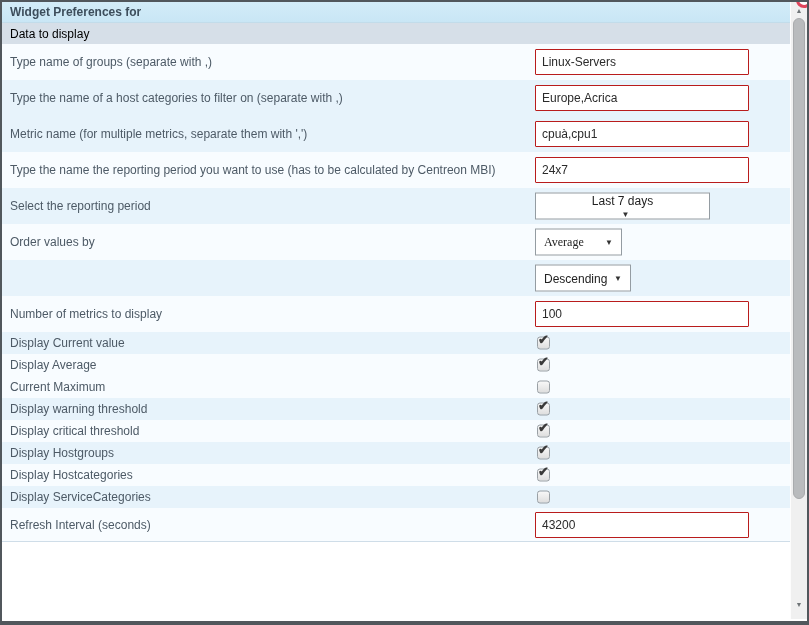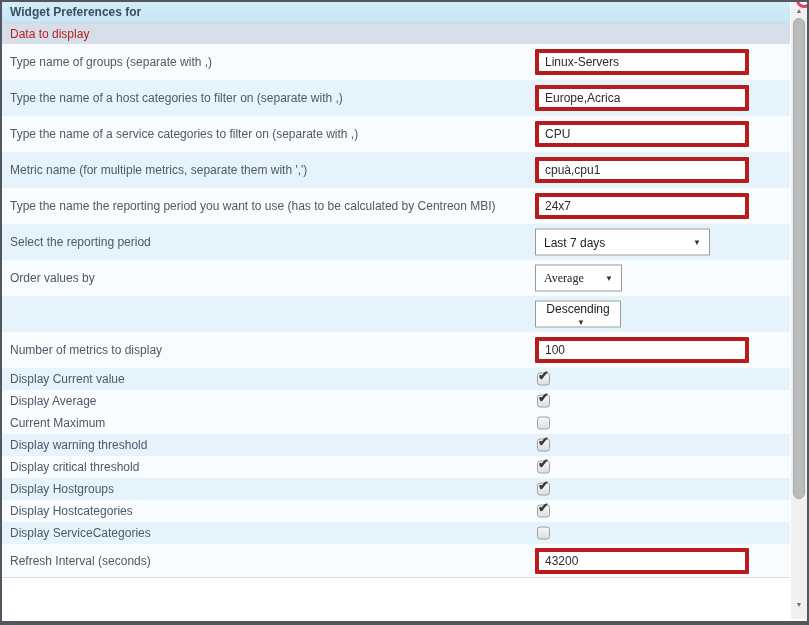--- a/index.html
+++ b/index.html
@@ -17,47 +17,47 @@
   .content { position:absolute; left:0; top:0; width:788px; }
   .titlebar {
     height:21px; background:linear-gradient(180deg,#d3ecf8,#c9e6f5);
     border-bottom:1px solid #c2dcea;
     display:flex; align-items:center; padding-left:8px;
     font-weight:bold; color:#3d4e5c;
   }
   .section-header {
     height:21px; background:#d6dfe8;
     display:flex; align-items:center; padding-left:8px;
-    color:#b91c1c;
+    color:#000000;
   }
   .row { position:relative; width:100%;padding-left:48px; }
   .row-input  { height:36px; }
   .row-check  { height:22px; }
   .row-refresh{ height:33px; }
   .row-light  { background:#f8fcff; }
   .row-blue   { background:#e7f3fb; }
   .rows { border-bottom:1px solid #cfdde8; }
   .field-label {
     position:absolute; left:8px; top:50%; transform:translateY(-50%);
     color:#4d5a66; white-space:nowrap;
   }
   .ctl { position:absolute; left:533px; top:50%; transform:translateY(-50%); }
   .text-input {
-    width:214px; height:26px; border:4px solid #b91c1c; background:#fff;
+    width:214px; height:26px; border:1px solid #b91c1c; background:#fff;
     padding:0 6px; font-size:12px; color:#2b2b2b;
     font-family:"Liberation Sans", sans-serif; border-radius:1px;
   }
   .select {
     display:flex; align-items:center; justify-content:space-between;
     height:27px; border:1px solid #949ca2; background:#fff;
     padding:0 8px; color:#222; cursor:default;
   }
-  .select-lg { width:175px; }
+  .select-lg { width:175px;flex-direction:column; }
   .select-md { width:87px;font-family:Liberation Serif, serif; }
-  .select-sm { width:86px;flex-direction:column; }
+  .select-sm { width:96px; }
   .select .arrow { font-size:8px; color:#333; margin-left:6px; }
   .checkbox {
     position:absolute; left:535px; top:50%; transform:translateY(-50%);
     width:13px; height:13px; border:1px solid #9aa0a5; border-radius:3px;
     background:linear-gradient(180deg,#f8f8f8,#dedede); cursor:pointer;
   }
   .checkbox .checkmark {
     display:none; position:absolute; left:0px; top:-5px;
     font-size:13px; font-weight:bold; color:#3a3a3a; line-height:13px;
   }
@@ -101,24 +101,20 @@
       <div class="row row-input row-light">
         <span class="field-label">Type name of groups (separate with ,)</span>
         <input class="text-input ctl" type="text" value="Linux-Servers" style="">
       </div>
 
       <div class="row row-input row-blue">
         <span class="field-label">Type the name of a host categories to filter on (separate with ,)</span>
         <input class="text-input ctl" type="text" value="Europe,Acrica" style="">
       </div>
 
-      <div class="row row-input row-light">
-        <span class="field-label">Type the name of a service categories to filter on (separate with ,)</span>
-        <input class="text-input ctl" type="text" value="CPU" style="">
-      </div>
 
       <div class="row row-input row-blue">
         <span class="field-label">Metric name (for multiple metrics, separate them with ',')</span>
         <input class="text-input ctl" type="text" value="cpuà,cpu1" style="">
       </div>
 
       <div class="row row-input row-light">
         <span class="field-label">Type the name the reporting period you want to use (has to be calculated by Centreon MBI)</span>
         <input class="text-input ctl" type="text" value="24x7" style="">
       </div>

